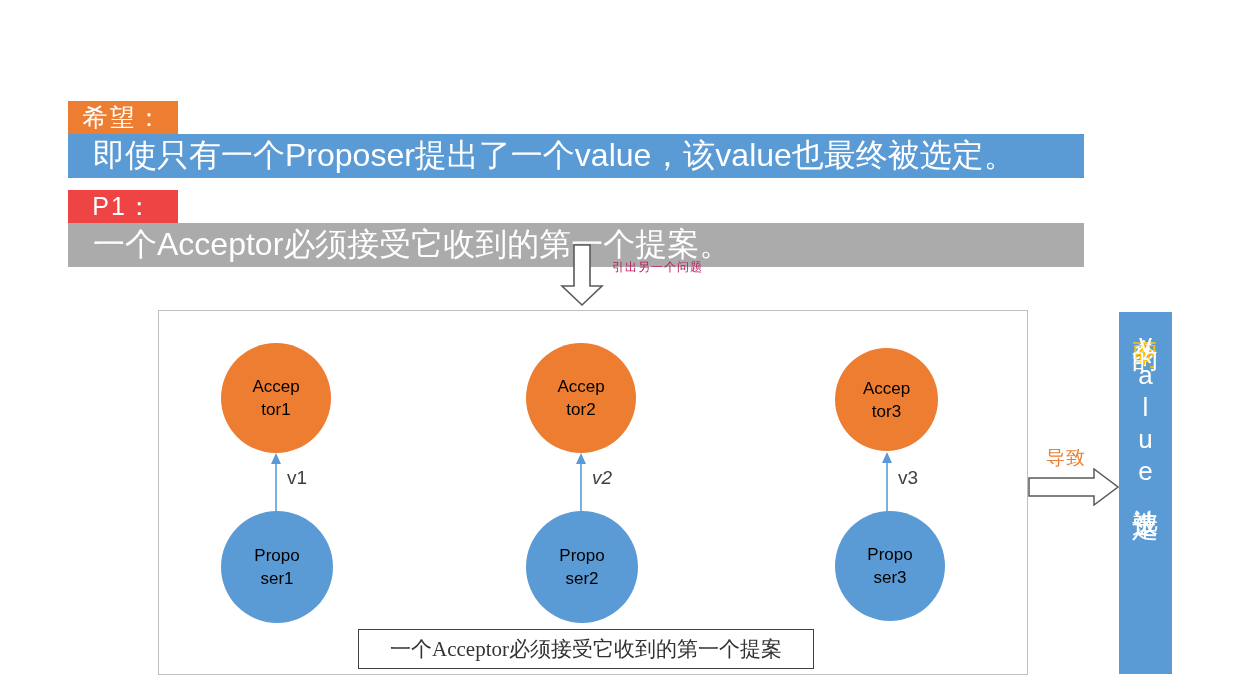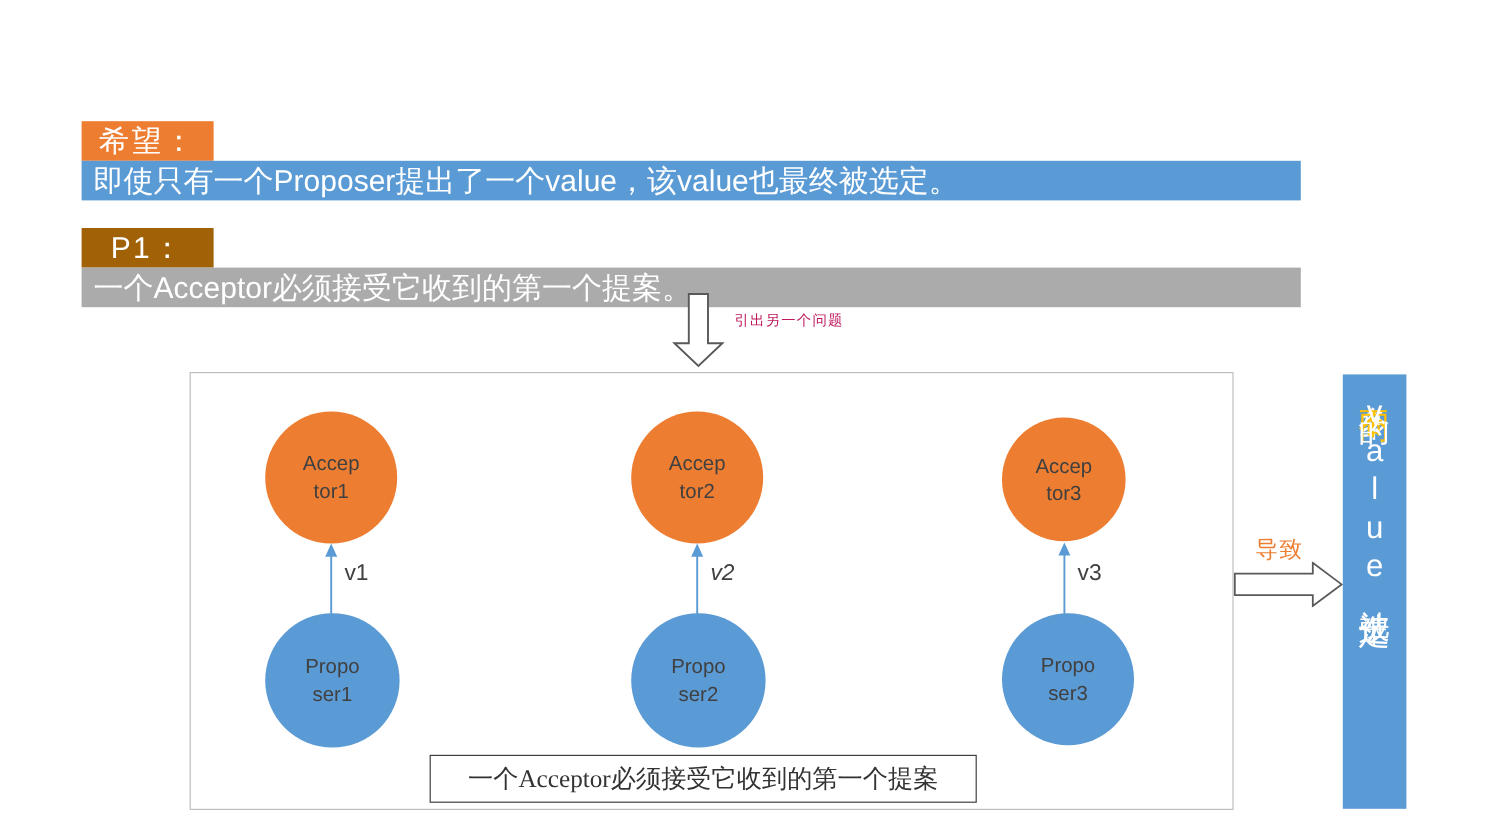--- a/index.html
+++ b/index.html
@@ -44,32 +44,32 @@
     justify-content: center;
     color: #ffffff;
     font-size: 25px;
     letter-spacing: 2px;
     box-sizing: border-box;
   }
   .banner-body {
     display: flex;
     align-items: center;
     color: #ffffff;
-    font-size: 25px;
-    box-sizing: border-box;
-    padding-left: 10px;
+    font-size: 32px;
+    box-sizing: border-box;
+    padding-left: 25px;
     white-space: nowrap;
   }
 
   #row-hope { left: 68px; top: 101px; }
   #row-hope .banner-tag { width: 110px; background: #ED7D31; }
   #row-hope .banner-body { width: 1016px; background: #5B9BD5; }
 
   #row-p1 { left: 68px; top: 190px; }
-  #row-p1 .banner-tag { width: 110px; background: #a16207; }
+  #row-p1 .banner-tag { width: 110px; background: #ef4444; }
   #row-p1 .banner-body { width: 1016px; background: #ABABAB; }
 
   
   #down-arrow-shape {
     position: absolute;
     left: 560px;
     top: 244px;
     width: 44px;
     height: 63px;
   }
@@ -95,21 +95,21 @@
     background: #ffffff;
   }
 
   .node-circle {
     position: absolute;
     border-radius: 50%;
     display: flex;
     flex-direction: column;
     align-items: center;
     justify-content: center;
-    color: #404040;
+    color: #000000;
     font-size: 17px;
     line-height: 23px;
   }
   .node-acceptor { background: #ED7D31; }
   .node-proposer { background: #5B9BD5; }
 
   .edge-arrow {
     position: absolute;
     width: 14px;
   }

